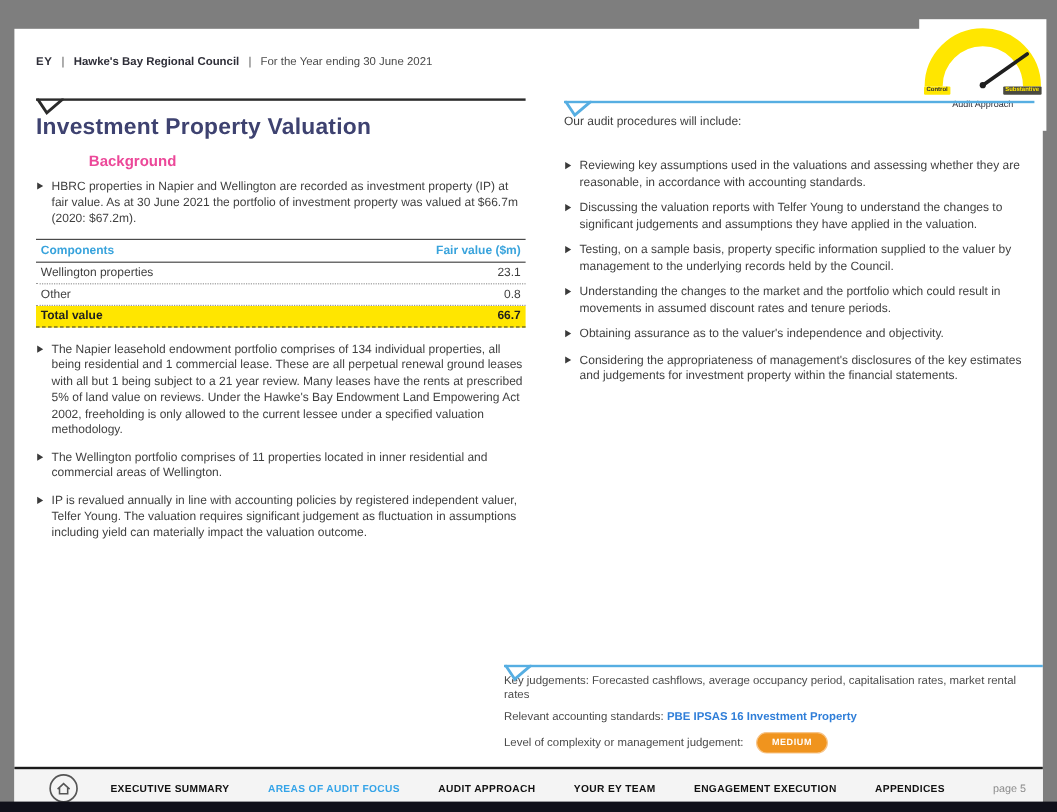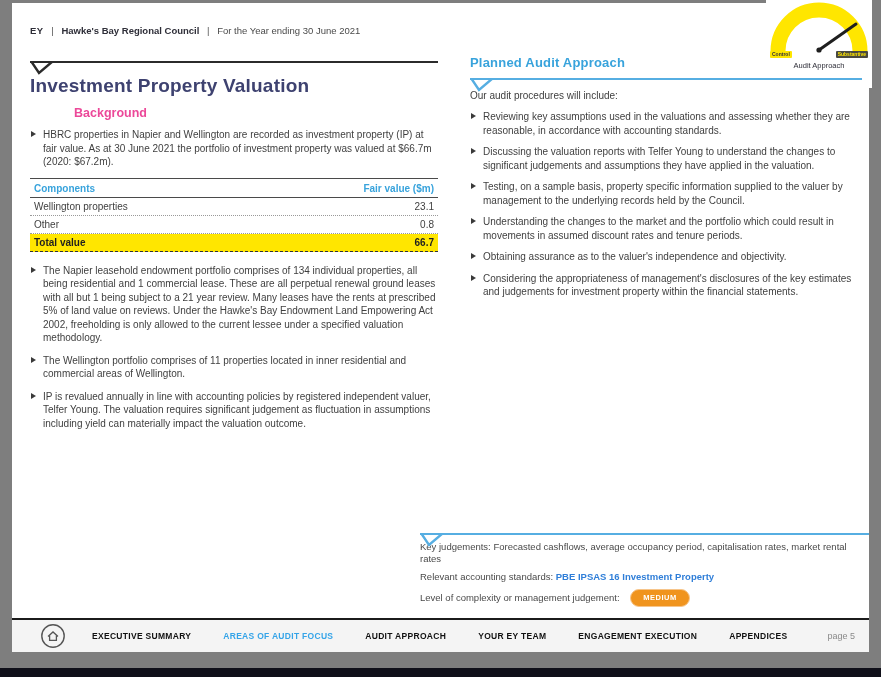--- a/index.html
+++ b/index.html
@@ -1,20 +1,20 @@
 <!DOCTYPE html>
 <html><head>
 <meta charset="utf-8">
 <style>
   * { margin:0; padding:0; box-sizing:border-box; }
   html,body { width:881px; height:677px; }
   body { font-family:"Liberation Sans", sans-serif; background:#7e7e7e; }
   .canvas { position:relative; width:881px; height:677px; background:#7e7e7e; overflow:hidden; }
 
-  .slide { position:absolute; left:12px; top:3px; width:857px; height:649px; background:#ffffff; }
+  .slide { position:absolute; left:12px; top:24px; width:857px; height:649px; background:#ffffff; }
 
   
   .doc-header { position:absolute; left:18px; top:22px; font-size:9.5px; color:#2e2e38; white-space:nowrap; }
   .doc-header .brand { font-weight:700; letter-spacing:.5px; }
   .doc-header .client { font-weight:700; }
   .doc-header .sep { color:#555; margin:0 5px; font-weight:400; }
   .doc-header .period { color:#4a4a4a; }
 
   
   .gauge-box { position:absolute; left:754px; top:-8px; width:106px; height:93px; background:#fff; padding-top:6px; }
@@ -47,21 +47,21 @@
   .t-body-row { border-bottom:1px dotted #999; }
   .t-label { text-align:left; }
   .t-val { width:72px; text-align:right; }
   .t-total { background:#FFE600; font-weight:700; color:#1f1f1f; border-bottom:1px dashed #333; }
 
   
   .right-col { position:absolute; left:458px; top:52px; width:392px; }
   .right-heading { font-size:13px; font-weight:700; color:#38A3DC; letter-spacing:.2px; }
   .right-col .rule { margin-top:8px; }
   .right-intro { margin-top:10px; font-size:10px; color:#3f3f3f; }
-  .right-col .bullets { margin-top:9px; }
+  .right-col .bullets { margin-top:25px; }
   .right-col .bullet { margin-bottom:8px; }
 
   
   .fact-box { position:absolute; left:408px; top:530px; width:449px; }
   .fact-line { margin-top:6px; font-size:9.5px; line-height:12px; color:#4a4a4a; }
   .std-link { color:#2F7ED8; font-weight:700; cursor:pointer; }
   .badge { display:inline-block; margin-left:8px; background:#F0941E; color:#ffffff; font-size:7.5px; font-weight:700; letter-spacing:.5px; padding:2px 12px; border-radius:9px; border:1px solid #f7c58a; vertical-align:middle;text-align:right; }
 
   
   .navbar { position:absolute; left:0; bottom:0; width:100%; height:34px; background:#f4f4f4; border-top:2px solid #1b1b1b; display:flex; align-items:center; padding:0 14px 0 28px; }
@@ -144,21 +144,20 @@
           <span class="b-text">The Wellington portfolio comprises of 11 properties located in inner residential and commercial areas of Wellington.</span>
         </div>
         <div class="bullet">
           <span class="b-arrow"></span>
           <span class="b-text">IP is revalued annually in line with accounting policies by registered independent valuer, Telfer Young. The valuation requires significant judgement as fluctuation in assumptions including yield can materially impact the valuation outcome.</span>
         </div>
       </div>
     </div>
 
     <div class="right-col">
-      <div class="right-heading">Planned Audit Approach</div>
       <div class="rule blue">
         <svg class="chev" width="24" height="15" viewBox="0 0 24 15">
           <polyline points="1,0 9,12 23,0" fill="none" stroke="#56AEE2" stroke-width="2.4"></polyline>
         </svg>
       </div>
       <div class="right-intro">Our audit procedures will include:</div>
       <div class="bullets">
         <div class="bullet">
           <span class="b-arrow"></span>
           <span class="b-text">Reviewing key assumptions used in the valuations and assessing whether they are reasonable, in accordance with accounting standards.</span>

